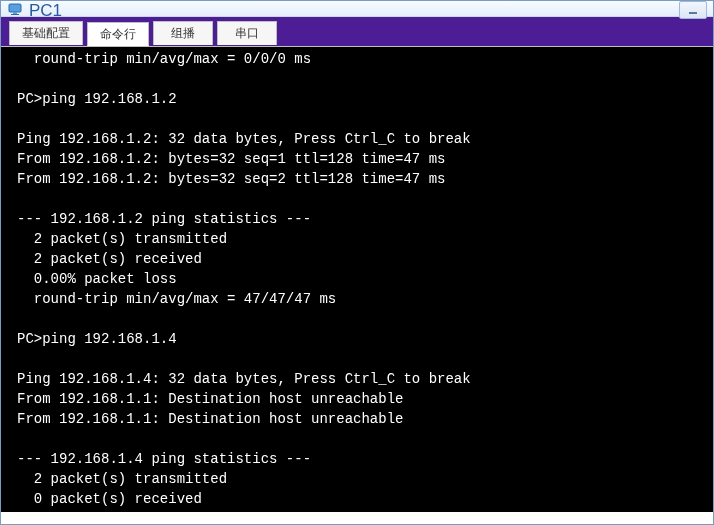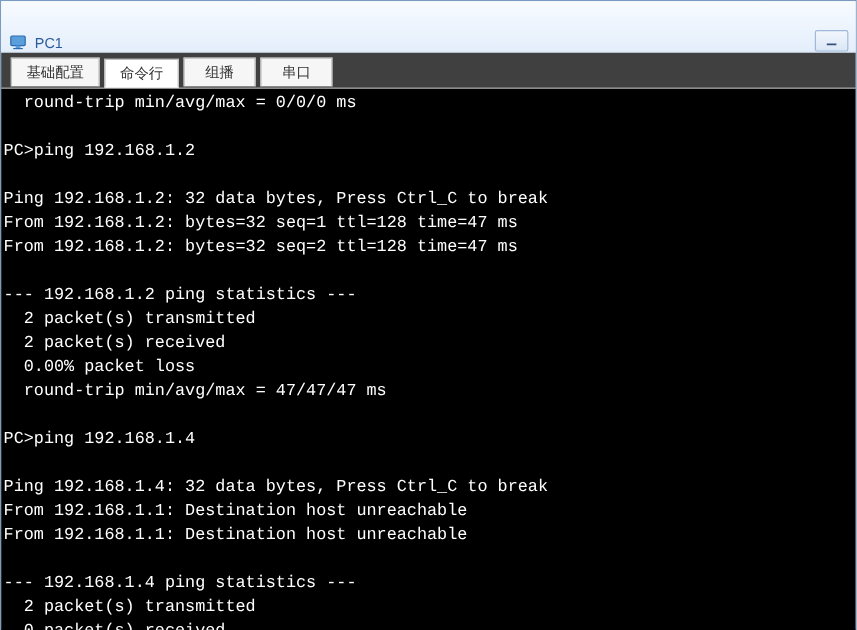--- a/index.html
+++ b/index.html
@@ -11,28 +11,28 @@
       overflow: hidden;
     }
     .window {
       width: 714px;
       height: 525px;
       background: #ffffff;
       border: 1px solid #7a9ac0;
       position: relative;
     }
     .titlebar {
-      height: 43px;
+      height: 16px;
       background: linear-gradient(#f7fbff, #e4eefb);
       border-bottom: 1px solid #c9d7ea;
       display: flex;
-      align-items: flex-end;
+      align-items: flex-start;
       padding: 0 6px;
       color: #2a5a9e;
-      font-size: 12px;
+      font-size: 17px;
     }
     .titlebar .app-icon {
       width: 16px; height: 16px;
       margin-right: 6px;
       display: inline-flex;
       align-items: center;
       justify-content: center;
     }
     .titlebar .title-text { flex: 0 0 auto; }
     .titlebar .spacer { flex: 1 1 auto; }
@@ -48,21 +48,21 @@
       align-items: center;
       justify-content: center;
       cursor: default;
     }
     .tabbar {
       height: 30px;
       padding: 4px 8px 0 8px;
       display: flex;
       gap: 0;
       border-bottom: 1px solid #bfbfbf;
-      background: #404040;
+      background: #4c1d95;
     }
     .tab {
       height: 24px;
       padding: 0 12px;
       font-size: 12px;
       color: #333;
       background: #f6f6f6;
       border: 1px solid #bfbfbf;
       border-bottom: none;
       margin-right: 4px;
@@ -79,21 +79,21 @@
       top: 1px;
       border-bottom: 1px solid #fff;
       text-align: center;
     }
     .terminal {
       background: #000000;
       color: #ffffff;
       font-family: "Courier New", "Consolas", monospace;
       font-size: 14px;
       line-height: 20px;
-      padding: 2px 6px 6px 2px;
+      padding: 2px 6px 6px 16px;
       height: calc(525px - 28px - 30px - 2px);
       overflow: hidden;
       white-space: pre;
     }
     .terminal .line { white-space: pre; }
   </style>
 </head>
 <body>
 
 <div class="window">

